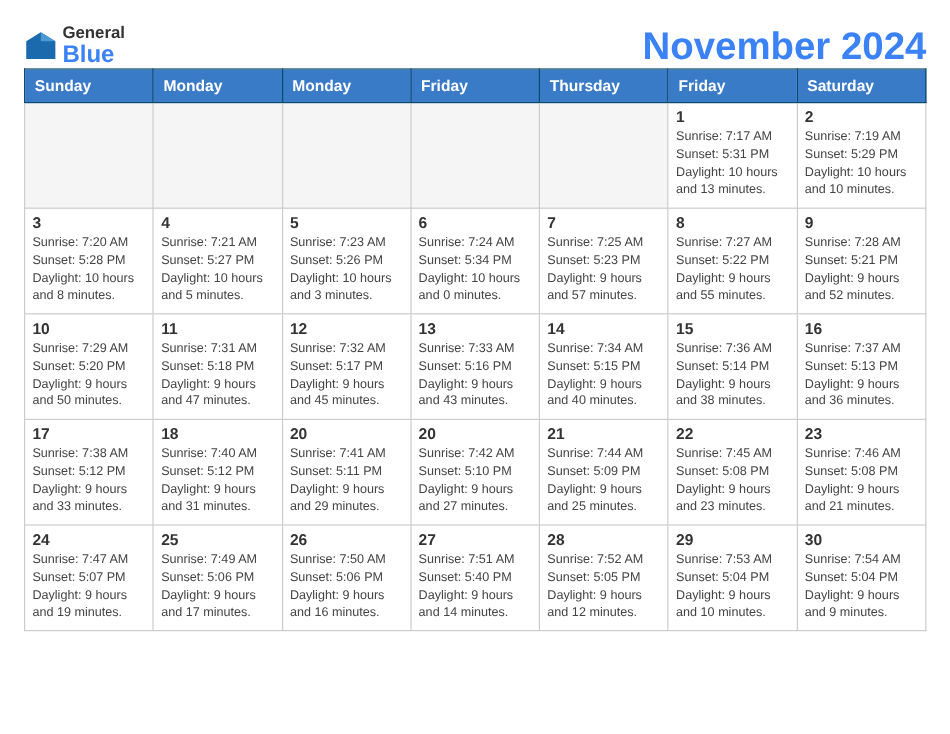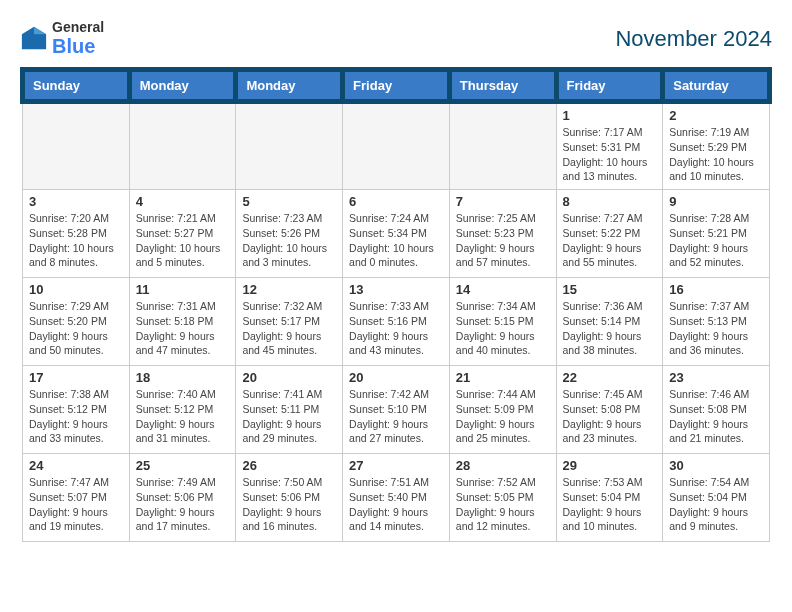--- a/index.html
+++ b/index.html
@@ -6,22 +6,21 @@
     body {
       font-family: Arial, sans-serif;
       background: #fff;
       width: 792px;
       min-height: 612px;
       padding: 20px;
     }
     .header {
       display: flex;
       justify-content: space-between;
-      align-items: center;
-      margin-bottom: 10px;
+      align-items: flex-end;
     }
     .logo {
       display: flex;
       align-items: center;
       gap: 4px;
     }
     .logo-text {
       display: flex;
       flex-direction: column;
       line-height: 1.1;
@@ -37,41 +36,41 @@
       color: #3b82f6;
     }
     .logo-icon {
       width: 28px;
       height: 28px;
     }
     .title-area {
       text-align: right;
     }
     .month-title {
-      font-size: 22px;
-      font-weight: normal;
-      color: #0c4a6e;
+      font-size: 32px;
+      font-weight: bold;
+      color: #3b82f6;
     }
     .subtitle {
       font-size: 16px;
       color: #555;
     }
     .calendar {
       width: 100%;
       border-collapse: collapse;
       table-layout: fixed;
     }
     .calendar th {
       background: #3a7bc8;
       color: white;
       text-align: left;
       padding: 6px 8px;
       font-size: 13px;
       font-weight: bold;
-      border: 5px solid #0c4a6e;
+      border: 1px solid #0c4a6e;
     }
     .calendar td {
       border: 1px solid #ccc;
       vertical-align: top;
       padding: 4px 6px;
       font-size: 10.5px;
       color: #333;
       height: 88px;
       background: #fff;
     }

